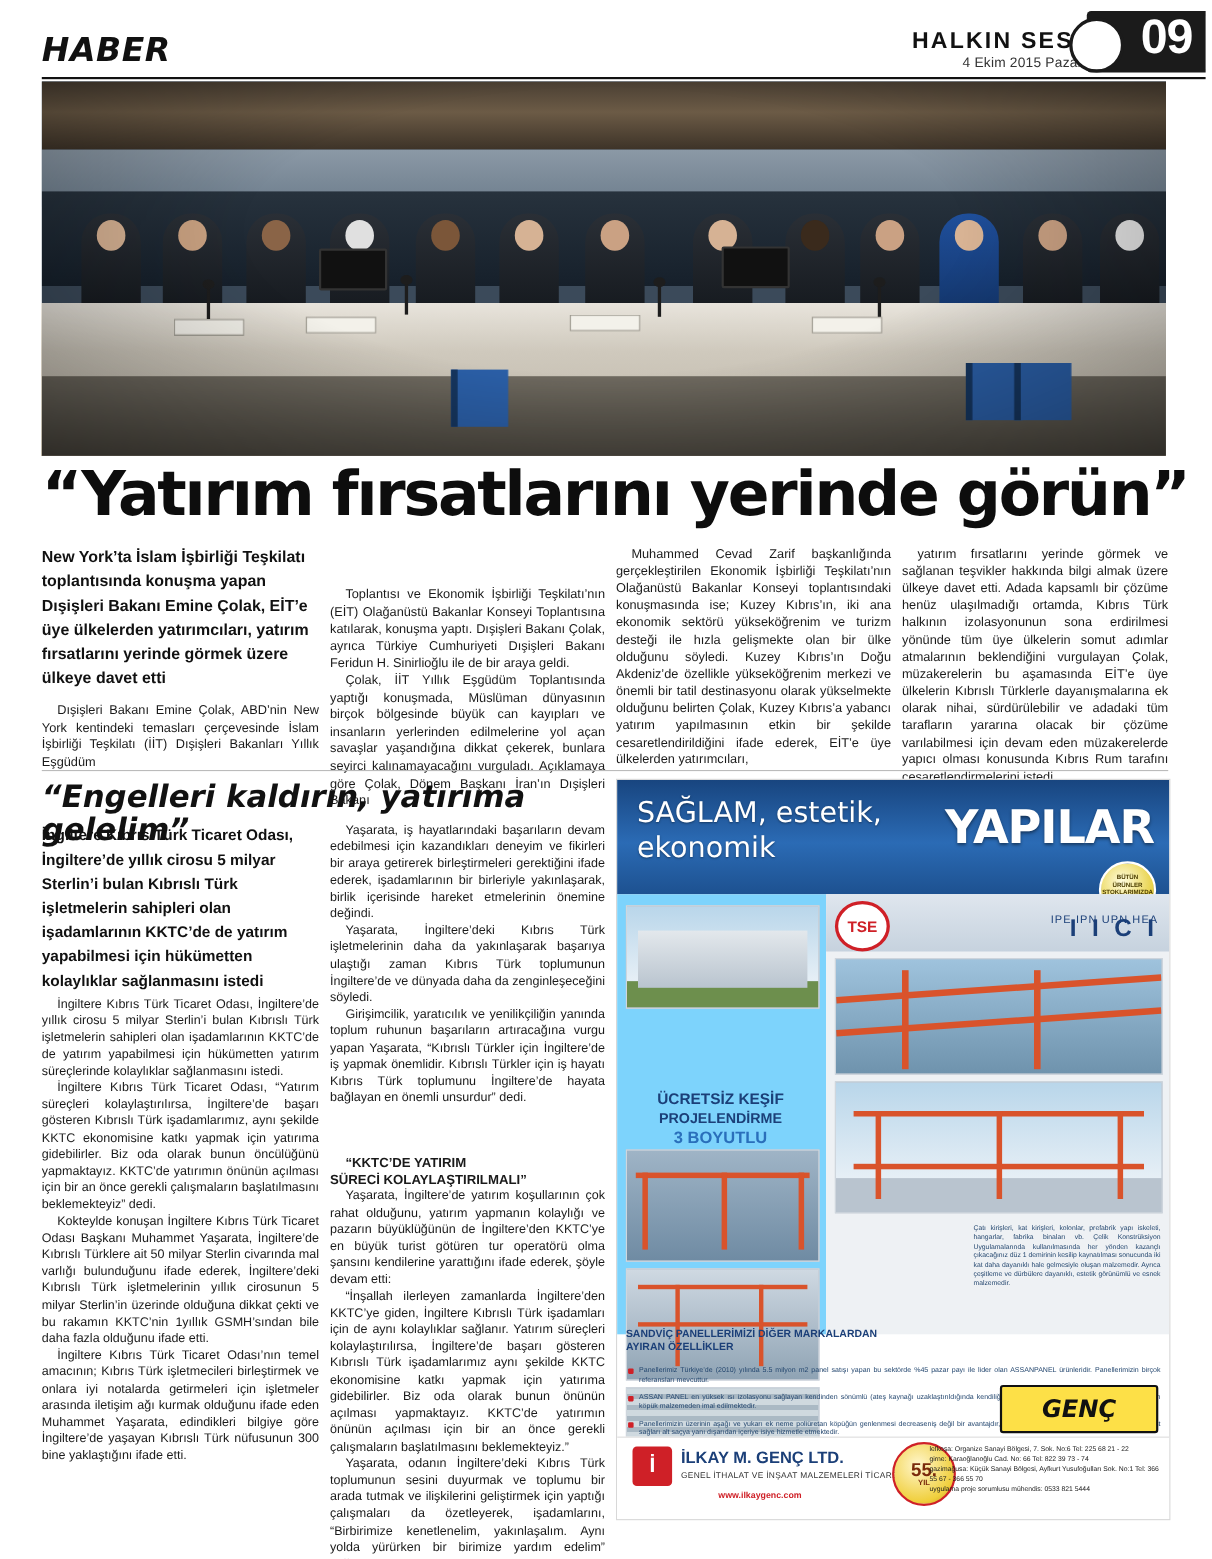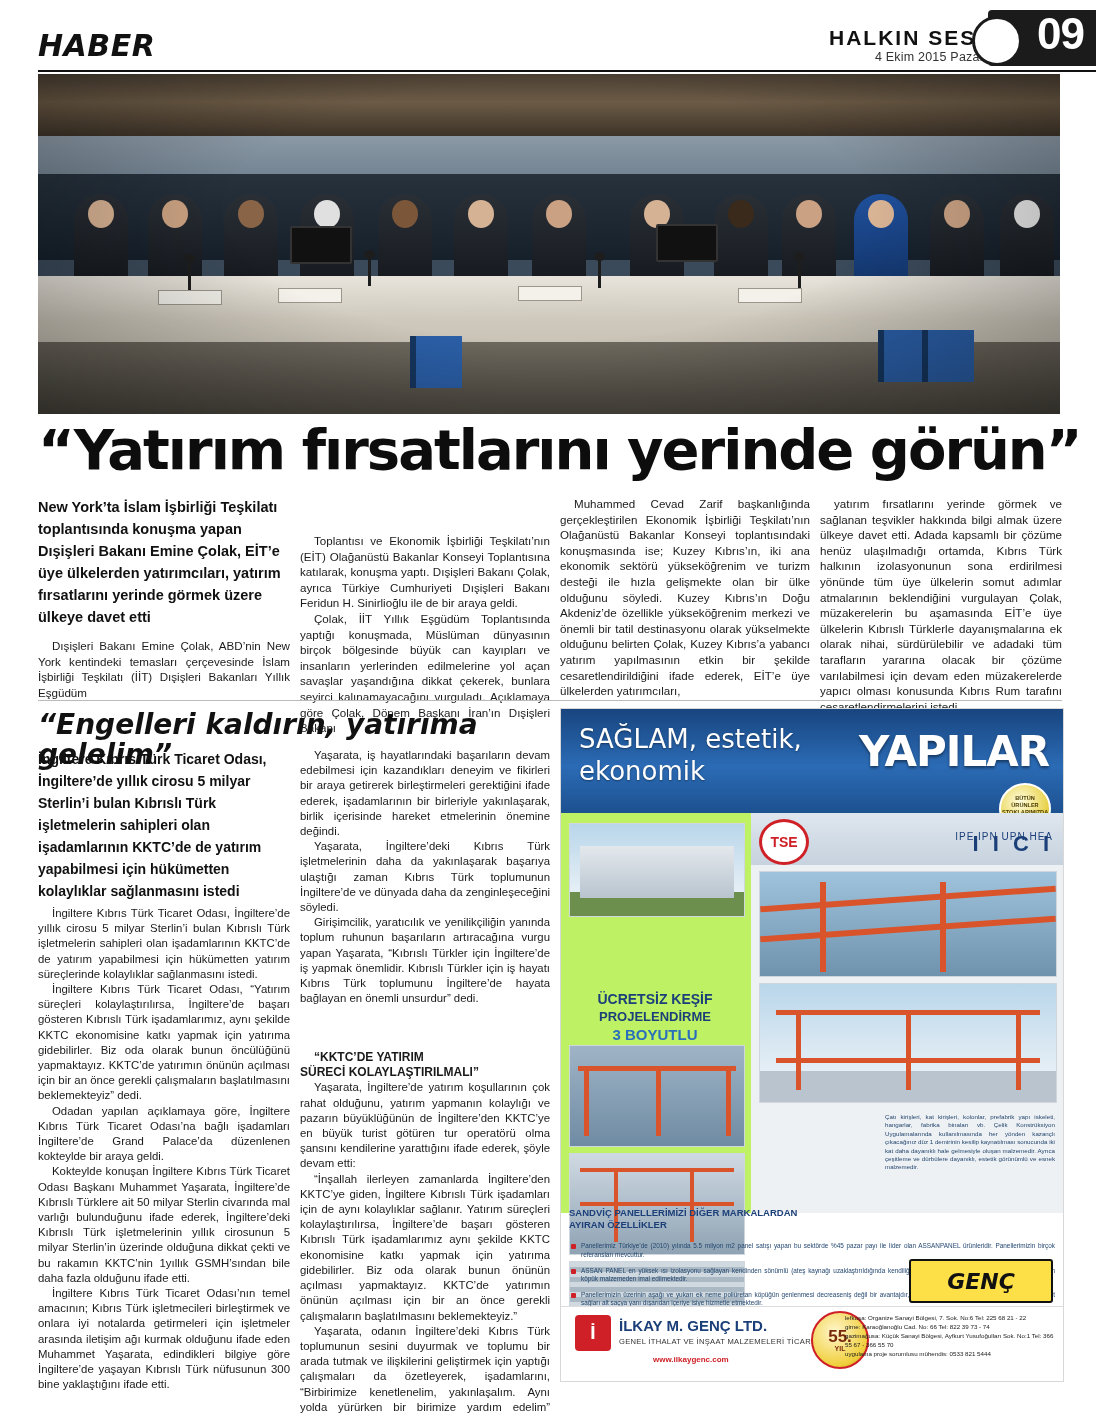--- a/index.html
+++ b/index.html
@@ -138,21 +138,21 @@
     font-family:"DejaVu Sans",sans-serif;font-weight:bold;font-size:42px;letter-spacing:-1px;
     text-shadow:0 2px 3px rgba(0,0,0,.45);
   }
   .ad-seal{
     position:absolute;right:12px;top:74px;width:52px;height:52px;border-radius:50%;
     background:radial-gradient(circle at 40% 35%, #fffde0, #e8d24a 65%, #b99a1d);
     border:2px solid #fff;font-size:5.6px;color:#4a3c00;text-align:center;
     display:flex;align-items:center;justify-content:center;line-height:7px;font-weight:bold;
     padding:4px;box-sizing:border-box;
   }
-  .ad-left{position:absolute;left:0;top:104px;width:190px;bottom:168px;background:#bef264;}
+  .ad-left{position:absolute;left:0;top:104px;width:190px;bottom:168px;background:#7dd3fc;}
   .ad-right{position:absolute;left:190px;top:104px;right:0;bottom:168px;background:#eef1f4;}
 
   .tse-bar{position:absolute;left:0;top:0;width:100%;height:52px;
     background:linear-gradient(180deg,#dfe6ee 0%,#c6d2de 100%);}
   .tse-logo{position:absolute;left:8px;top:6px;width:44px;height:40px;border-radius:50%;
     background:#fff;border:3px solid #cf2027;color:#cf2027;font-weight:bold;font-size:14px;
     display:flex;align-items:center;justify-content:center;}
   .tse-title{position:absolute;left:60px;top:10px;color:#1b3f78;font-weight:bold;font-size:25px;
     font-family:"DejaVu Sans",sans-serif;letter-spacing:-.5px;}
   .ipn-row{position:absolute;right:10px;top:8px;color:#1b3f78;font-weight:normal;font-size:10px;letter-spacing:1px;margin-top:10px;}
@@ -298,21 +298,20 @@
     <p>yatırım fırsatlarını yerinde görmek ve sağlanan teşvikler hakkında bilgi almak üzere ülkeye davet etti. Adada kapsamlı bir çözüme henüz ulaşılmadığı ortamda, Kıbrıs Türk halkının izolasyonunun sona erdirilmesi yönünde tüm üye ülkelerin somut adımlar atmalarının beklendiğini vurgulayan Çolak, müzakerelerin bu aşamasında EİT’e üye ülkelerin Kıbrıslı Türklerle dayanışmalarına ek olarak nihai, sürdürülebilir ve adadaki tüm tarafların yararına olacak bir çözüme varılabilmesi için devam eden müzakerelerde yapıcı olması konusunda Kıbrıs Rum tarafını cesaretlendirmelerini istedi.</p>
   </div>
 
   <div class="sub-rule"></div>
   <div class="story2-title">“Engelleri kaldırın, yatırıma gelelim”</div>
   <div class="story2-lede">İngiltere Kıbrıs Türk Ticaret Odası, İngiltere’de yıllık cirosu 5 milyar Sterlin’i bulan Kıbrıslı Türk işletmelerin sahipleri olan işadamlarının KKTC’de de yatırım yapabilmesi için hükümetten kolaylıklar sağlanmasını istedi</div>
 
   <div class="s2col" id="s2col1">
     <p>İngiltere Kıbrıs Türk Ticaret Odası, İngiltere’de yıllık cirosu 5 milyar Sterlin’i bulan Kıbrıslı Türk işletmelerin sahipleri olan işadamlarının KKTC’de de yatırım yapabilmesi için hükümetten yatırım süreçlerinde kolaylıklar sağlanmasını istedi.</p>
     <p>İngiltere Kıbrıs Türk Ticaret Odası, “Yatırım süreçleri kolaylaştırılırsa, İngiltere’de başarı gösteren Kıbrıslı Türk işadamlarımız, aynı şekilde KKTC ekonomisine katkı yapmak için yatırıma gidebilirler. Biz oda olarak bunun öncülüğünü yapmaktayız. KKTC’de yatırımın önünün açılması için bir an önce gerekli çalışmaların başlatılmasını beklemekteyiz” dedi.</p>
-    <p>Odadan yapılan açıklamaya göre, İngiltere Kıbrıs Türk Ticaret Odası’na bağlı işadamları İngiltere’de Grand Palace’da düzenlenen kokteylde bir araya geldi.</p>
     <p>Kokteylde konuşan İngiltere Kıbrıs Türk Ticaret Odası Başkanı Muhammet Yaşarata, İngiltere’de Kıbrıslı Türklere ait 50 milyar Sterlin civarında mal varlığı bulunduğunu ifade ederek, İngiltere’deki Kıbrıslı Türk işletmelerinin yıllık cirosunun 5 milyar Sterlin’in üzerinde olduğuna dikkat çekti ve bu rakamın KKTC’nin 1yıllık GSMH’sından bile daha fazla olduğunu ifade etti.</p>
     <p>İngiltere Kıbrıs Türk Ticaret Odası’nın temel amacının; Kıbrıs Türk işletmecileri birleştirmek ve onlara iyi notalarda getirmeleri için işletmeler arasında iletişim ağı kurmak olduğunu ifade eden Muhammet Yaşarata, edindikleri bilgiye göre İngiltere’de yaşayan Kıbrıslı Türk nüfusunun 300 bine yaklaştığını ifade etti.</p>
   </div>
 
   <div class="s2col" id="s2col2">
     <p>Yaşarata, iş hayatlarındaki başarıların devam edebilmesi için kazandıkları deneyim ve fikirleri bir araya getirerek birleştirmeleri gerektiğini ifade ederek, işadamlarının bir birleriyle yakınlaşarak, birlik içerisinde hareket etmelerinin önemine değindi.</p>
     <p>Yaşarata, İngiltere’deki Kıbrıs Türk işletmelerinin daha da yakınlaşarak başarıya ulaştığı zaman Kıbrıs Türk toplumunun İngiltere’de ve dünyada daha da zenginleşeceğini söyledi.</p>
     <p>Girişimcilik, yaratıcılık ve yenilikçiliğin yanında toplum ruhunun başarıların artıracağına vurgu yapan Yaşarata, “Kıbrıslı Türkler için İngiltere’de iş yapmak önemlidir. Kıbrıslı Türkler için iş hayatı Kıbrıs Türk toplumunu İngiltere’de hayata bağlayan en önemli unsurdur” dedi.</p>
     <p class="subhead" style="white-space:pre-line;margin-top:44px;">“KKTC’DE YATIRIM
 SÜRECİ KOLAYLAŞTIRILMALI”</p>

